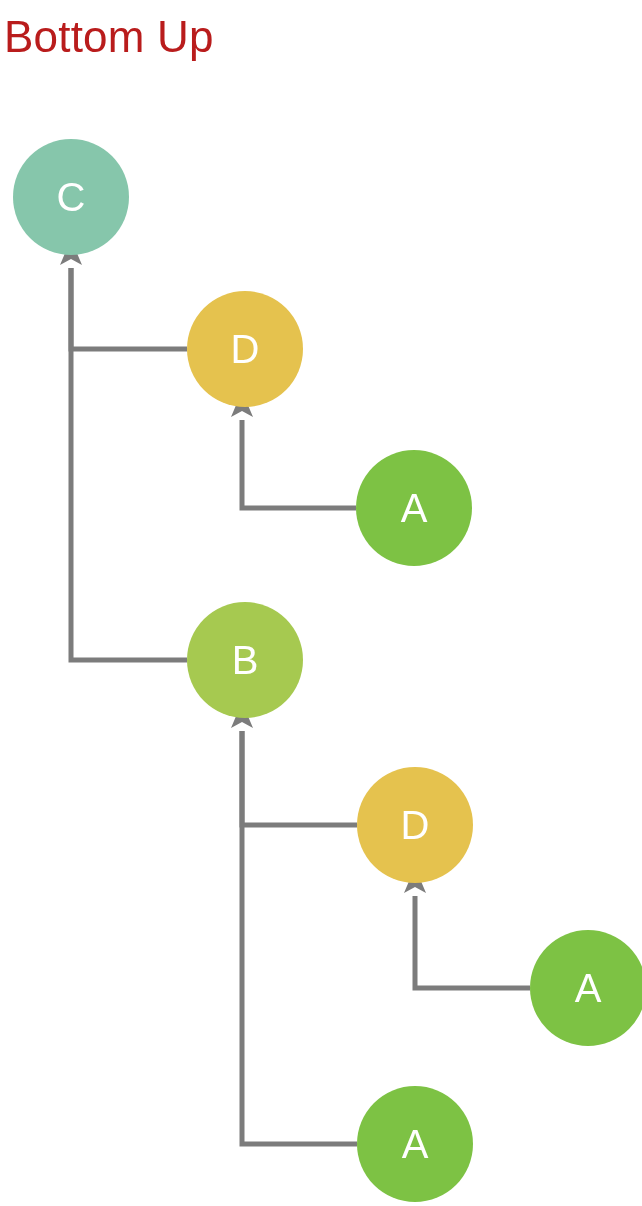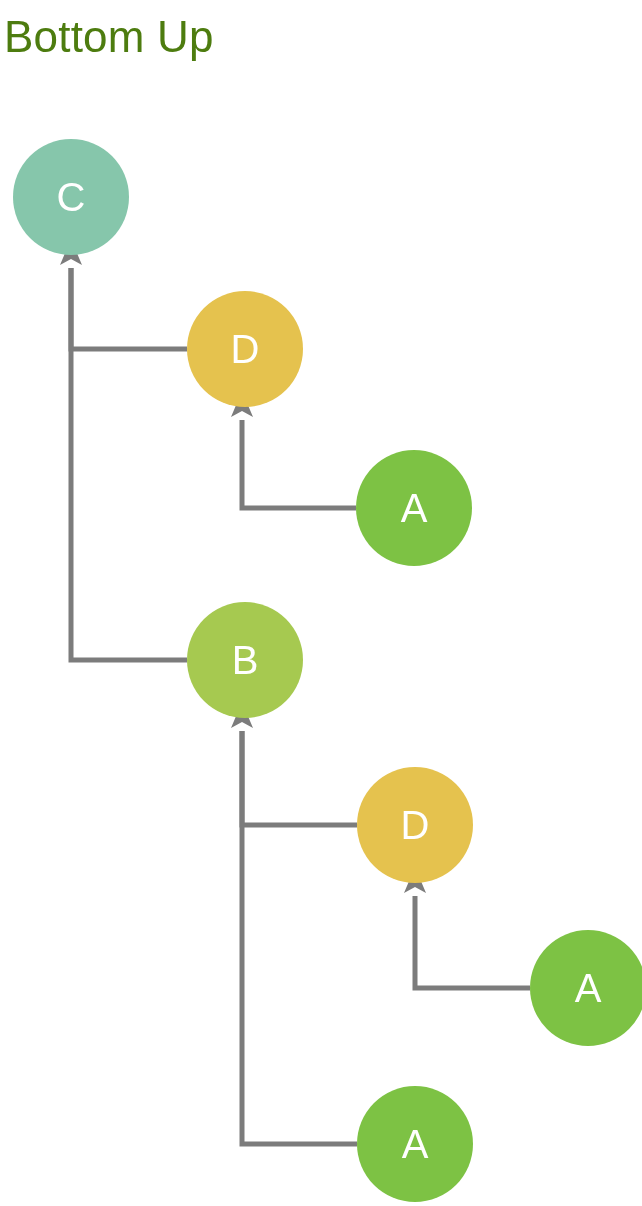--- a/index.html
+++ b/index.html
@@ -23,21 +23,21 @@
     height: 1206px;
   }
   .diagram-title {
     position: absolute;
     left: 4px;
     top: 15px;
     font-family: "Liberation Sans", sans-serif;
     font-size: 44px;
     font-weight: 300;
     letter-spacing: 0.2px;
-    color: #4d7c0f;
+    color: #b91c1c;
     white-space: nowrap;
     line-height: 1;
   }
   svg text {
     font-family: "Liberation Sans", sans-serif;
     font-weight: 300;
   }
 </style>
 </head>
 <body>

